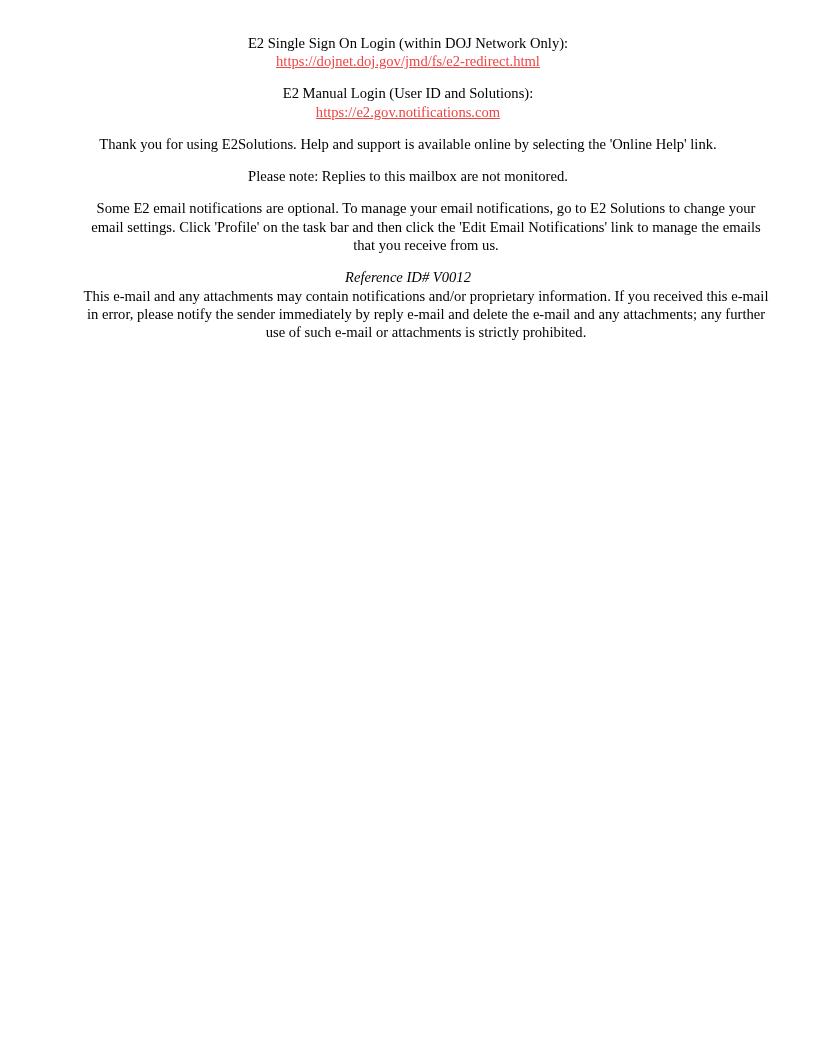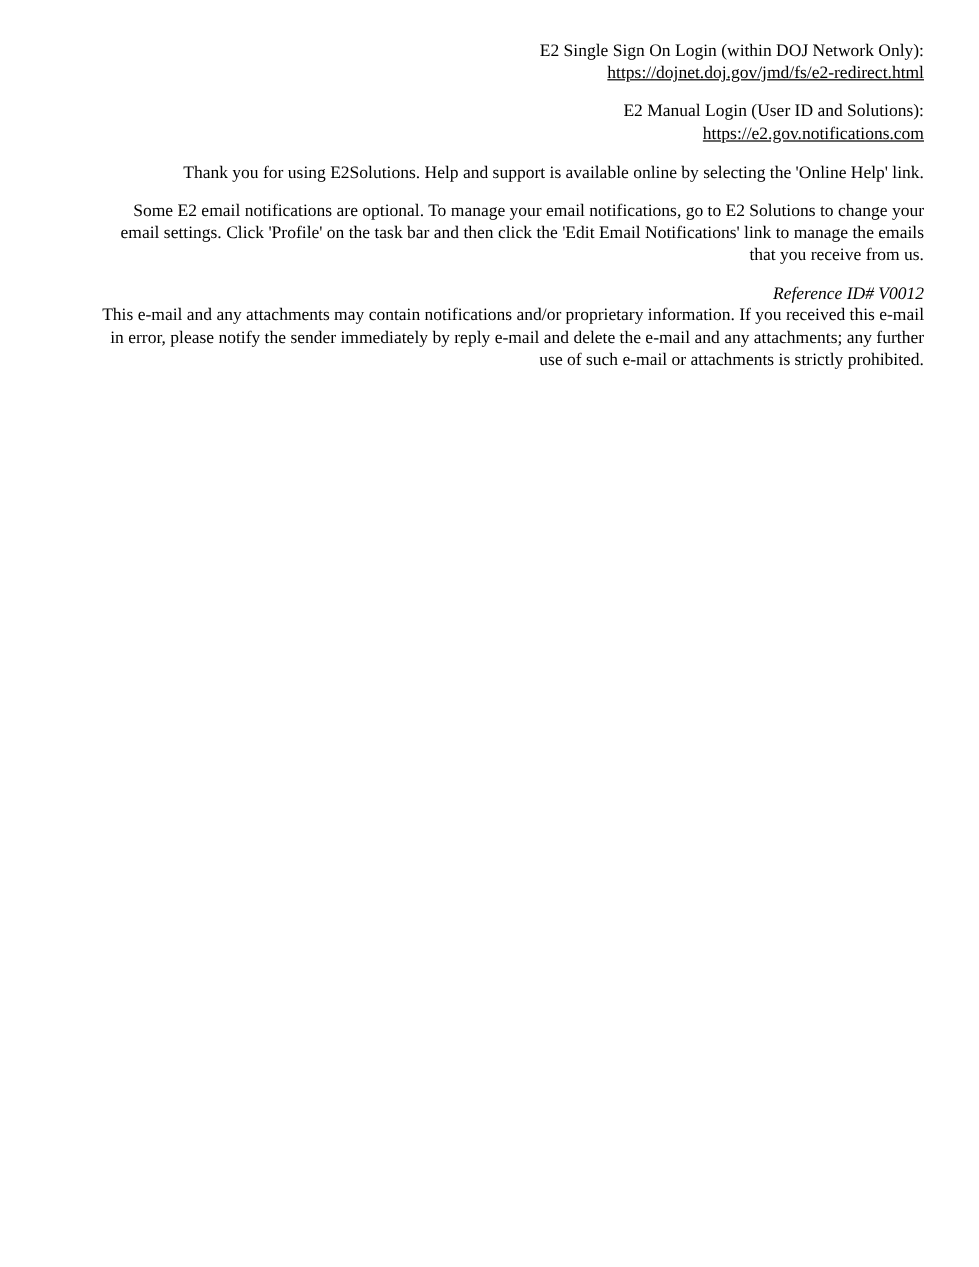--- a/index.html
+++ b/index.html
@@ -20,31 +20,31 @@
     height: 1056px;
     box-sizing: border-box;
     padding: 34px 46px 0 46px;
     background: #ffffff;
   }
   .block {
     font-size: 14.6px;
     line-height: 18.2px;
     margin: 0 0 14px 0;
     max-width: 726px;
-    text-align: right;
+    text-align: center;
   }
   .block.tight {
     margin-bottom: 0;
     font-style: italic;
   }
   .line {
     display: block;
   }
   a.link {
-    color: #000000;
+    color: #ef4444;
     text-decoration: underline;
     cursor: pointer;
   }
   .para {
     font-size: 14.6px;
     line-height: 18.4px;
     max-width: 726px;
     margin-left: 36px;
   }
 </style>
@@ -58,19 +58,20 @@
     <a class="link" href="#">https://dojnet.doj.gov/jmd/fs/e2-redirect.html</a>
   </div>
 
   <div class="block">
     <span class="line">E2 Manual Login (User ID and Solutions):</span>
     <a class="link" href="#">https://e2.gov.notifications.com</a>
   </div>
 
   <div class="block">Thank you for using E2Solutions. Help and support is available online by selecting the 'Online Help' link.</div>
 
+  <div class="block">Please note: Replies to this mailbox are not monitored.</div>
 
   <div class="block para">Some E2 email notifications are optional. To manage your email notifications, go to E2 Solutions to change your email settings. Click 'Profile' on the task bar and then click the 'Edit Email Notifications' link to manage the emails that you receive from us.</div>
 
   <div class="block tight">Reference ID# V0012</div>
   <div class="block para">This e-mail and any attachments may contain notifications and/or proprietary information. If you received this e-mail in error, please notify the sender immediately by reply e-mail and delete the e-mail and any attachments; any further use of such e-mail or attachments is strictly prohibited.</div>
 
 </div>
 
 </body></html>

